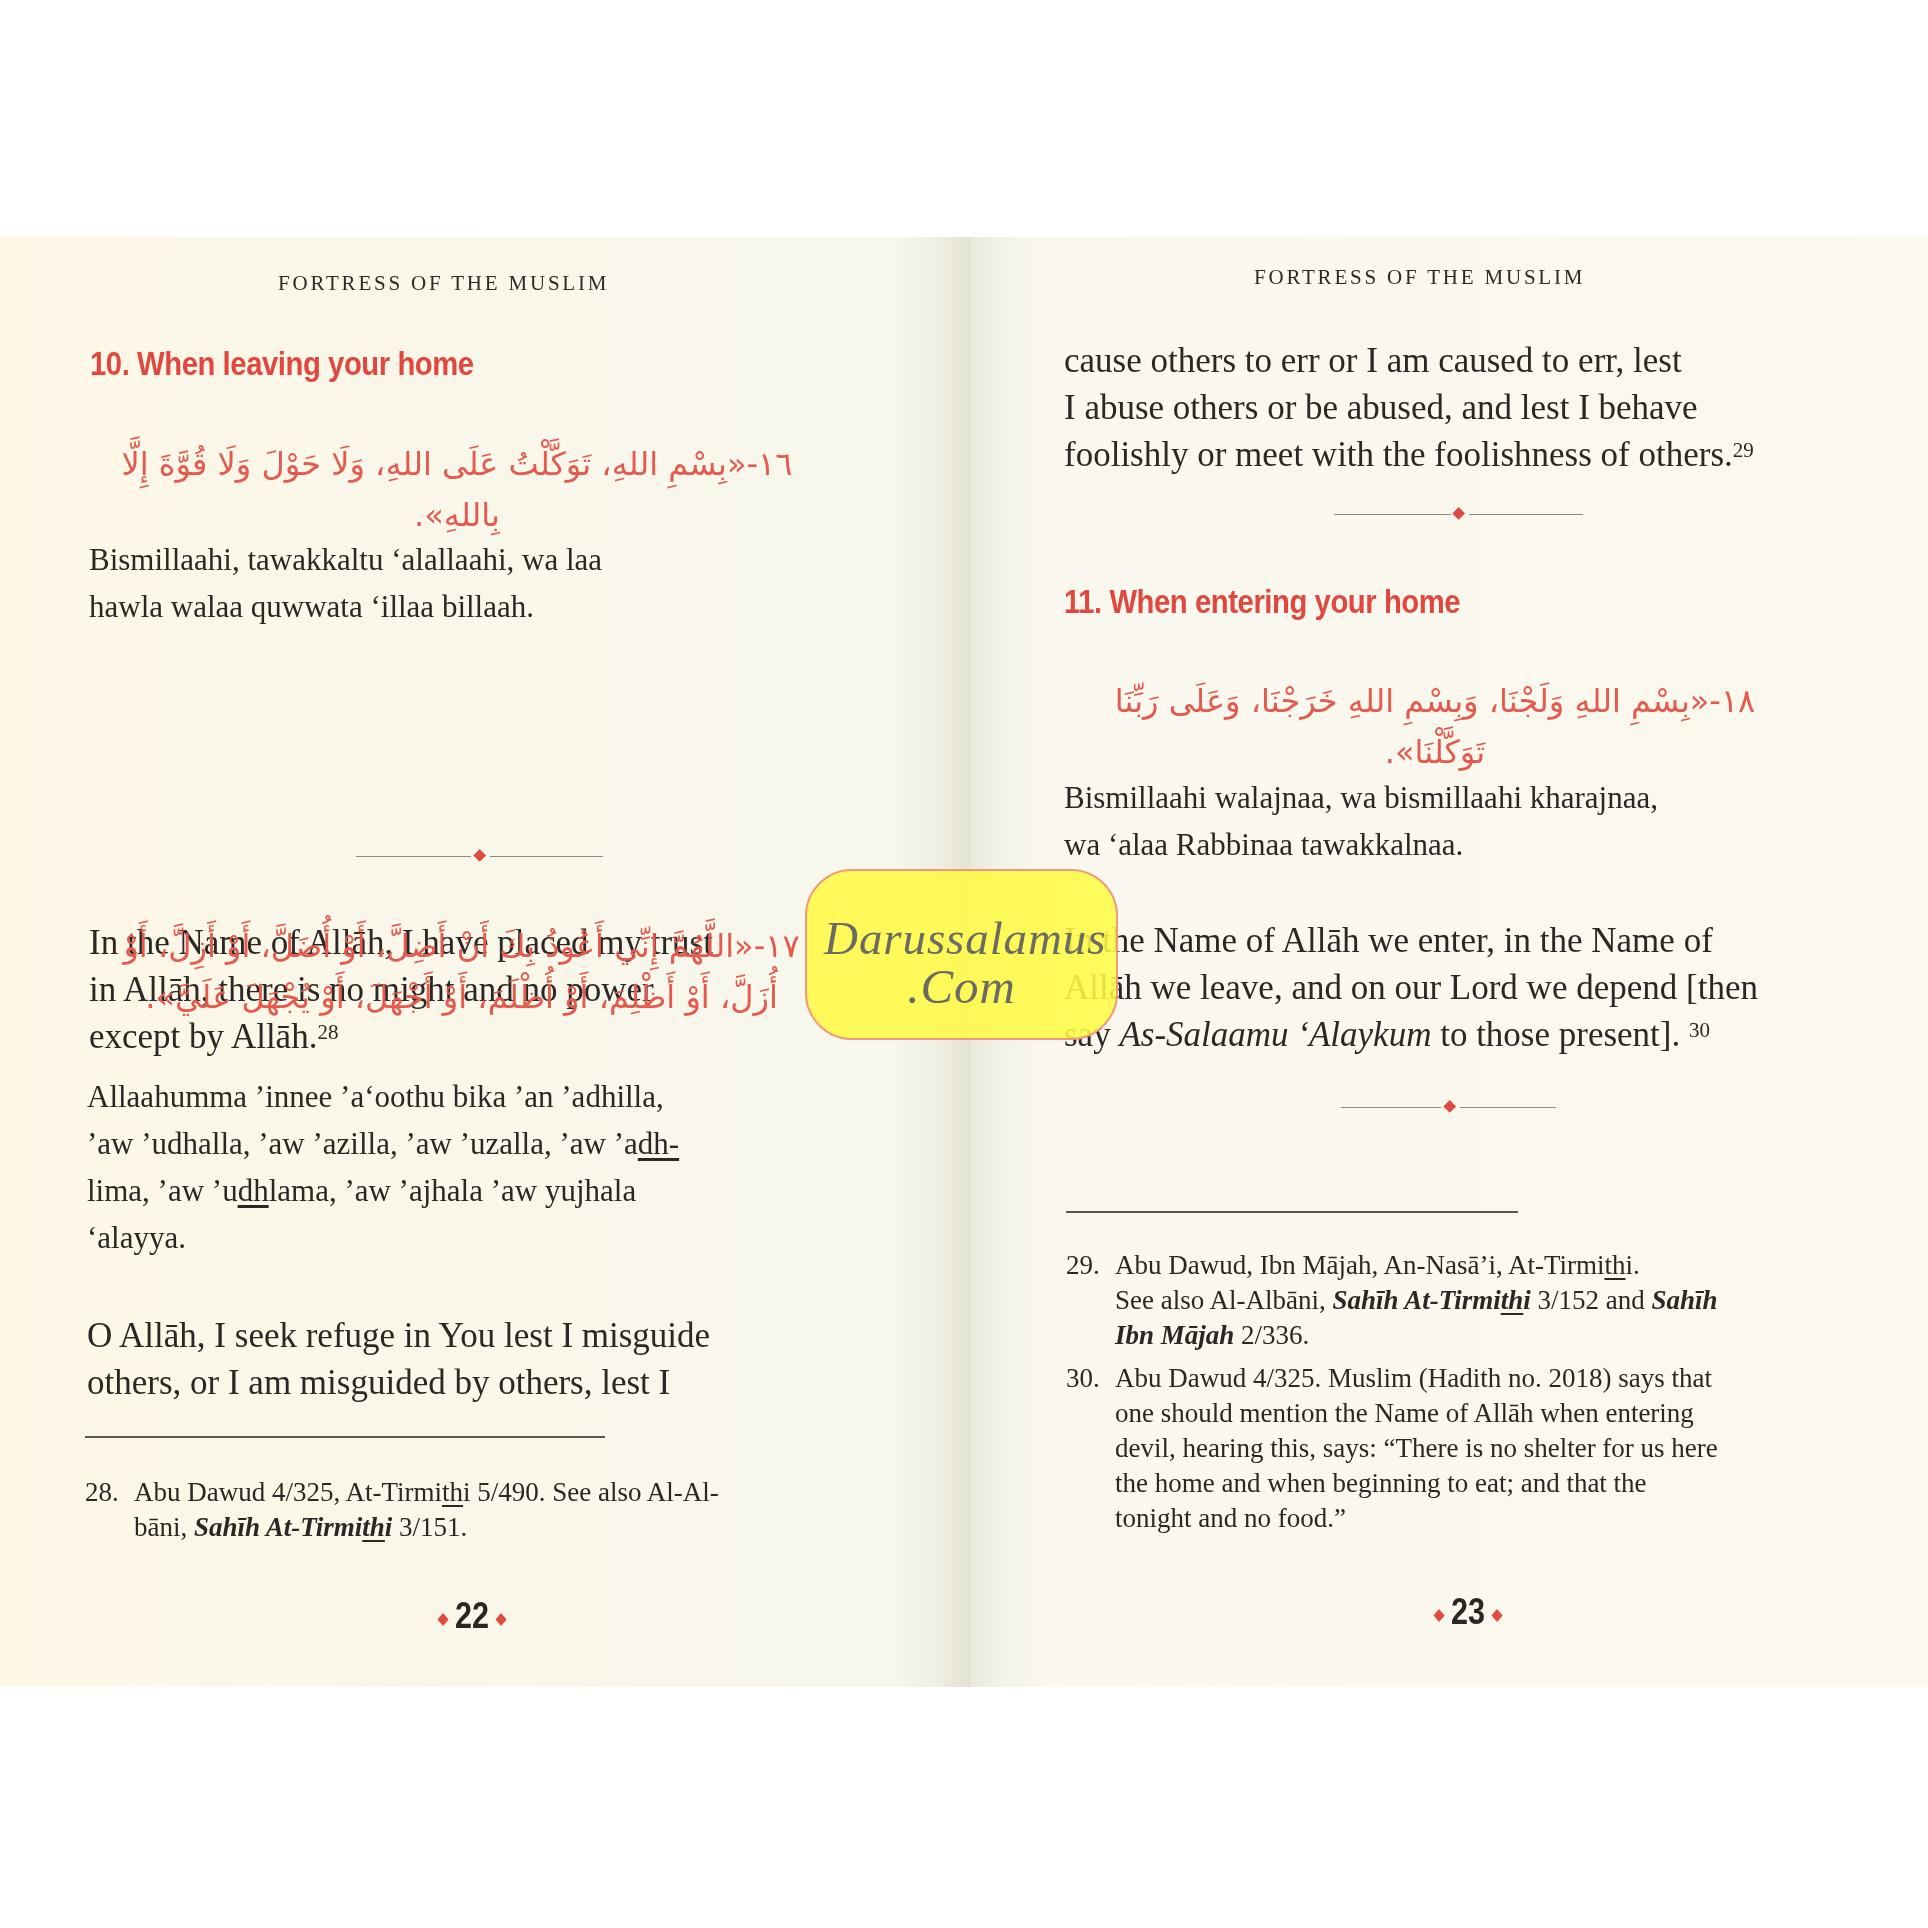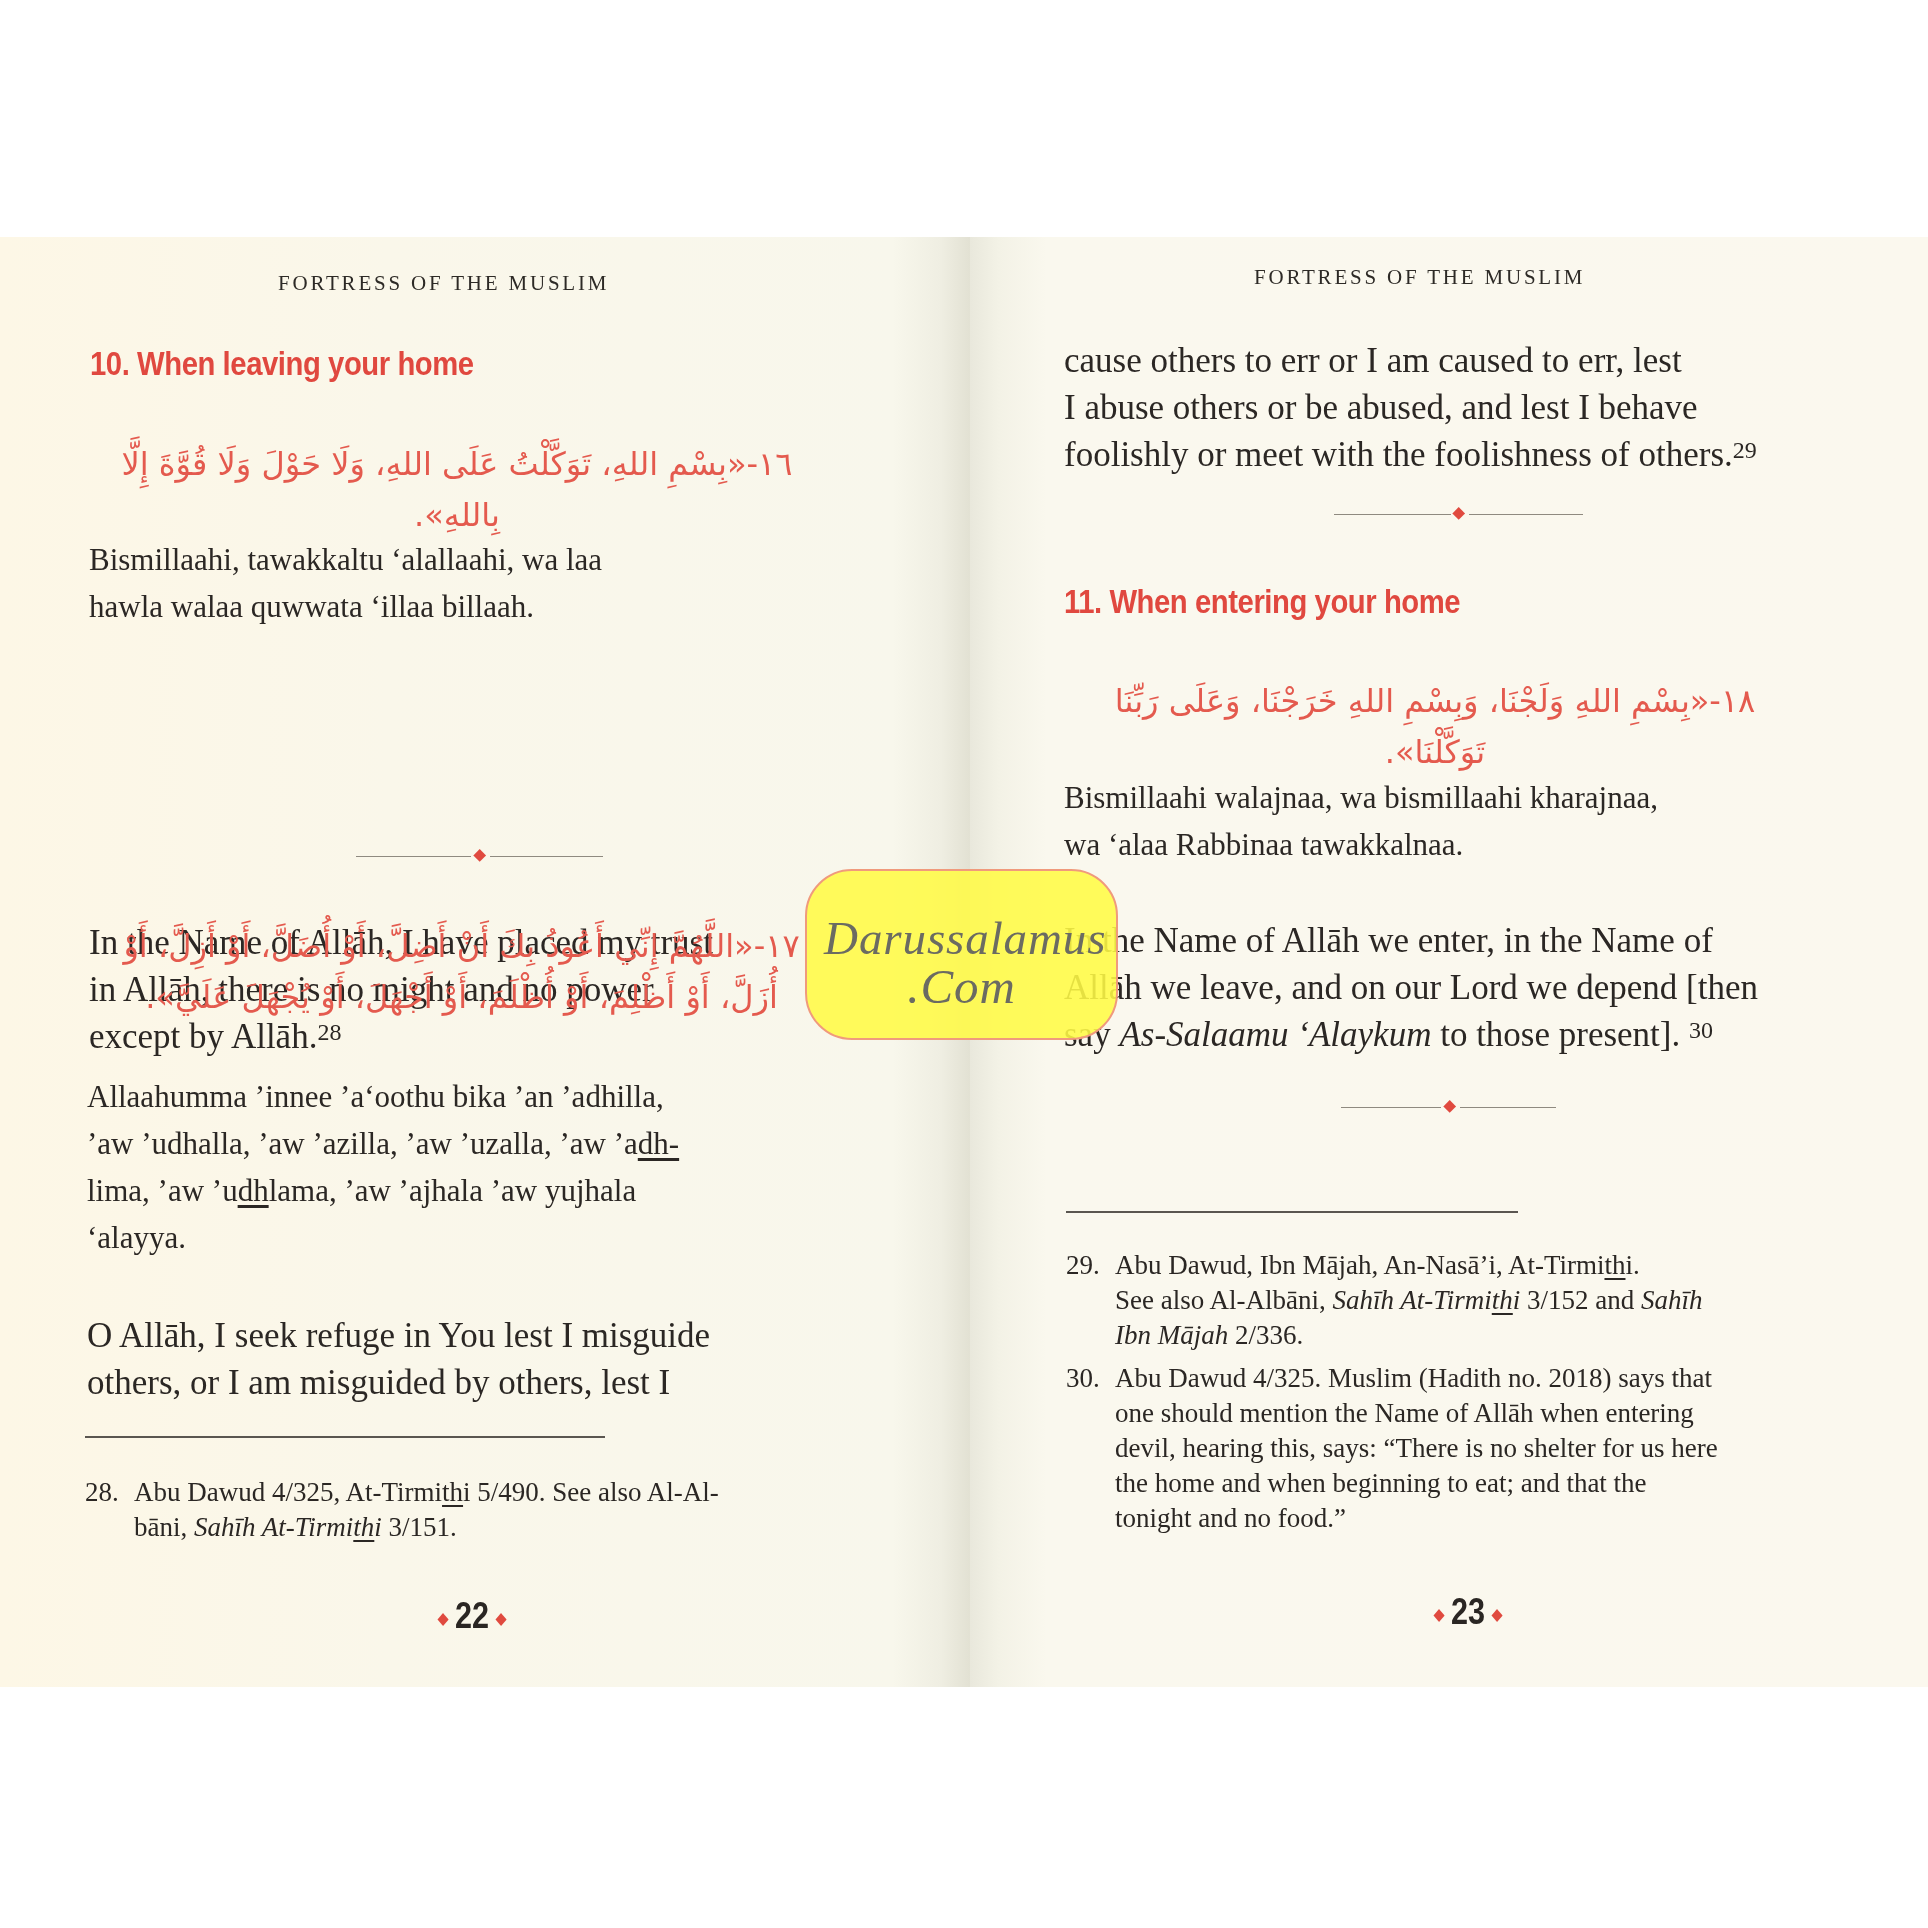--- a/index.html
+++ b/index.html
@@ -32,37 +32,37 @@
   .arabic {
     position:absolute; direction:rtl; text-align:center; color:#e45a4e;
     font-family:"DejaVu Sans", sans-serif; font-size:32px; line-height:51px;
   }
   .translit {
     position:absolute; font-size:31px; line-height:47px; color:#2b2724;
   }
   .body-text {
     position:absolute; font-size:35px; line-height:47px; color:#2b2724;
   }
-  sup { font-size:24px; vertical-align:top; position:relative; top:-3.8px; }
+  sup { font-size:21px; vertical-align:top; position:relative; top:-3.8px; }
   .u { text-decoration:underline; text-underline-offset:3.8px; }
   .ornament { position:absolute; height:19px; }
   .ornament .line {
     position:absolute; top:8.5px; height:0.9px; background:#8f8a80;
   }
   .ornament .diamond {
     position:absolute; top:3.8px; width:9.4px; height:9.4px; background:#e04a3f;
     transform:rotate(45deg);
   }
   .rule { position:absolute; height:1.9px; background:#5a5650; }
   .footnote {
     position:absolute; font-size:27px; line-height:35px; color:#2b2724;
   }
   .footnote .num { display:inline-block; width:49px; }
   .footnote .cont { padding-left:49px; display:block; }
-  .footnote i { font-style:italic; }
+  .footnote i { font-style:italic;font-weight:bold; }
   .folio {
     position:absolute; font-family:"Liberation Sans","DejaVu Sans",sans-serif;
     font-weight:bold; font-size:36px; color:#2a2623;
     transform:scaleX(0.85); transform-origin:center;
   }
   .folio .dot { color:#e04a3f; font-size:17px; vertical-align:middle; margin:0 7.5px; }
 
   .watermark {
     position:absolute; left:805px; top:869px; width:313px; height:171px;
     background:rgba(255,250,70,0.88); border:2.8px solid #f09a7c; border-radius:47px;

